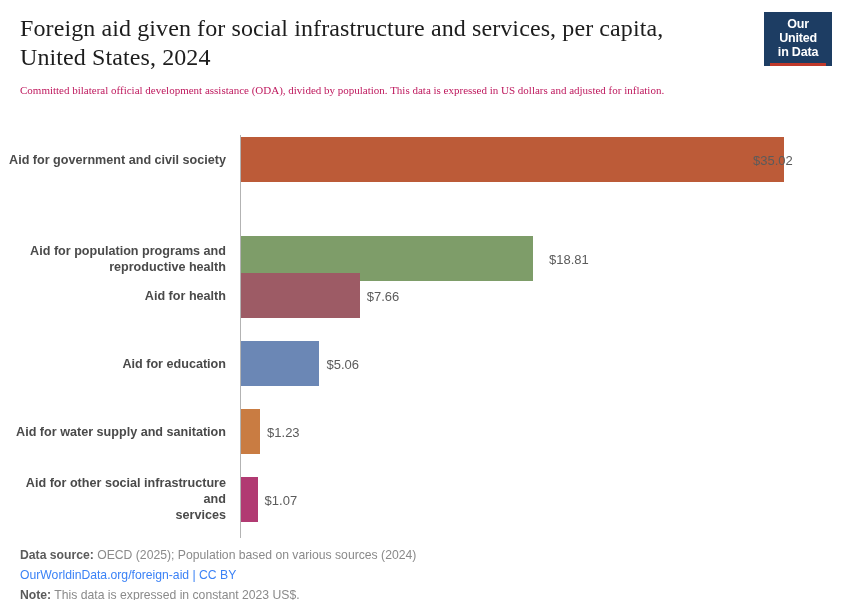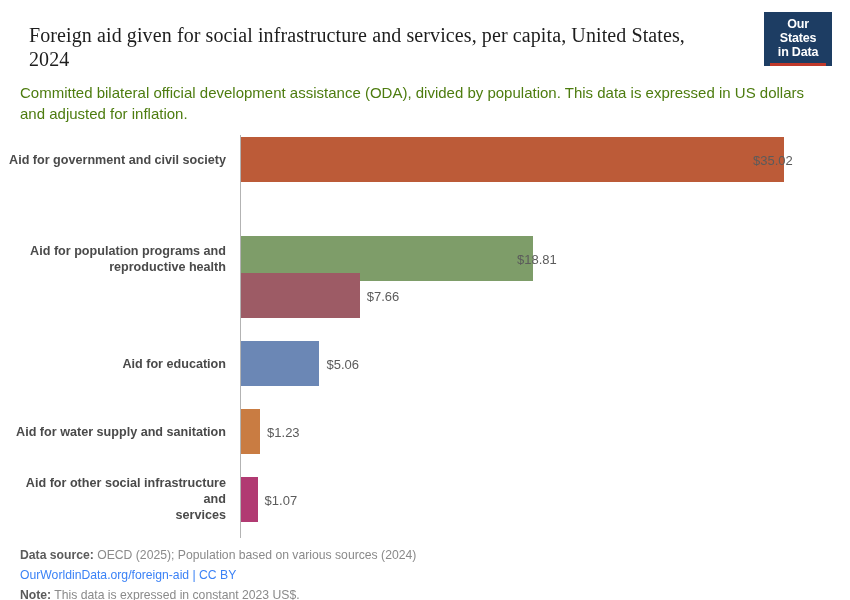--- a/index.html
+++ b/index.html
@@ -16,33 +16,33 @@
     position: relative;
   }
 
   
   .header {
     padding: 14px 20px 0 20px;
     position: relative;
   }
   .chart-title {
     font-family: "Liberation Serif", serif;
-    font-size: 20px;
+    font-size: 24px;
     line-height: 1.22;
     font-weight: 400;
     color: #1d1d1d;
     letter-spacing: .1px;
-    margin: 9px;
+    margin: 0;
     max-width: 690px;
   }
   .chart-subtitle {
-    font-family: Liberation Sans, sans-serif;
-    font-size: 15px;
+    font-family: Liberation Serif, serif;
+    font-size: 11px;
     line-height: 1.42;
-    color: #4d7c0f;
+    color: #be185d;
     margin: 10px 0 0 0;
     max-width: 800px;
     font-weight: 400;
   }
 
   
   .owid-logo {
     position: absolute;
     top: 12px;
     right: 18px;
@@ -142,40 +142,41 @@
   }
 </style>
 </head>
 <body>
 
 <div class="header">
   <h1 class="chart-title">Foreign aid given for social infrastructure and services, per capita, United States, 2024</h1>
   <p class="chart-subtitle">Committed bilateral official development assistance (ODA), divided by population. This data is expressed in US dollars and adjusted for inflation.</p>
 
   <div class="owid-logo">
-    <span class="logo-line">Our States</span>
+    <span class="logo-line">Our United</span>
     <span class="logo-line">in Data</span>
     <div class="logo-rule"></div>
   </div>
 </div>
 
 <div class="chart-area">
   <div class="axis-line"></div>
   <div id="bars-container">
       <div class="bar-row" style="top: 11px;">
         <div class="bar-label">Aid for government and civil society</div>
         <div class="bar-rect" style="width: 543px; background: rgb(188, 91, 56);"></div>
         <div class="bar-value" style="left: 753px;">$35.02</div>
       </div>
       <div class="bar-row" style="top: 79px; margin-top: 31px;">
         <div class="bar-label">Aid for population programs and<br>reproductive health</div>
         <div class="bar-rect" style="width: 291.657px; background: rgb(126, 157, 105);"></div>
-        <div class="bar-value" style="left: 517px;">$18.81</div>
+        <div class="bar-value" style="left: 549px;">$18.81</div>
       </div>
       <div class="bar-row" style="top: 147px;">
+        <div class="bar-label">Aid for health</div>
         <div class="bar-rect" style="width: 118.772px; background: rgb(157, 91, 101);"></div>
         <div class="bar-value" style="left: 366.772px;">$7.66</div>
       </div>
       <div class="bar-row" style="top: 215px;">
         <div class="bar-label">Aid for education</div>
         <div class="bar-rect" style="width: 78.4575px; background: rgb(107, 135, 181);"></div>
         <div class="bar-value" style="left: 326.457px;">$5.06</div>
       </div>
       <div class="bar-row" style="top: 283px;">
         <div class="bar-label">Aid for water supply and sanitation</div>

